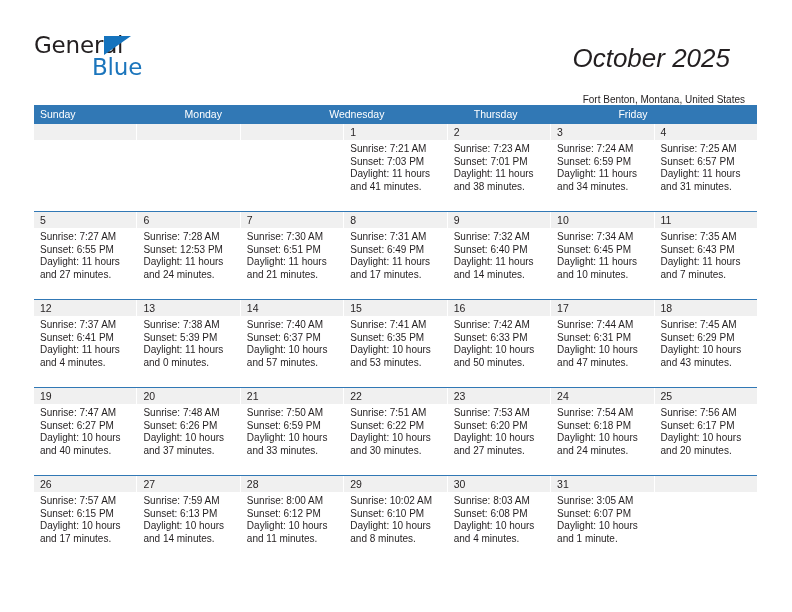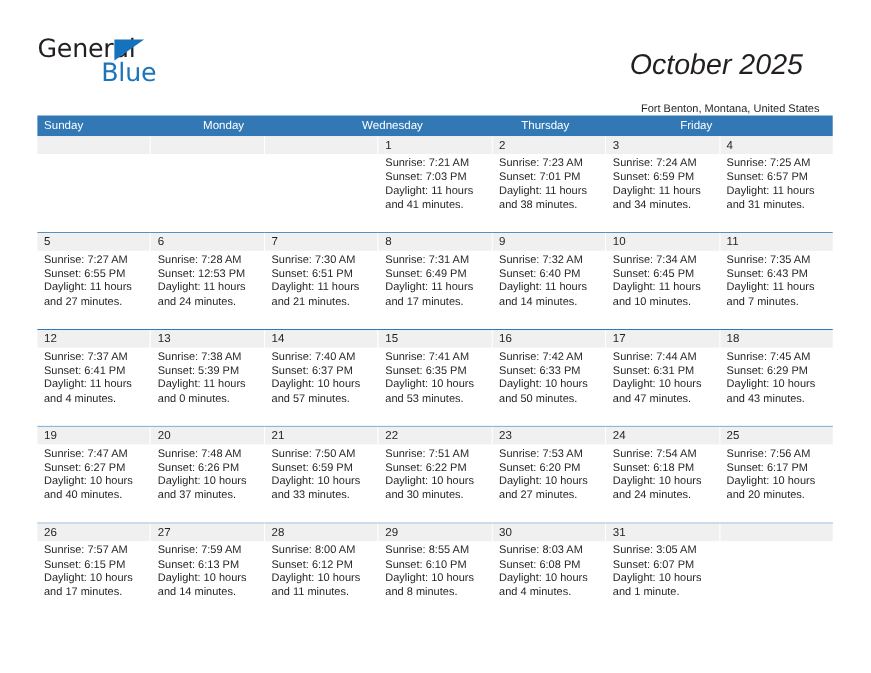--- a/index.html
+++ b/index.html
@@ -450,21 +450,21 @@
               <div class="day-body">
                 <div class="day-line">Sunrise: 8:00 AM</div>
                 <div class="day-line">Sunset: 6:12 PM</div>
                 <div class="day-line">Daylight: 10 hours</div>
                 <div class="day-line">and 11 minutes.</div>
               </div>
             </div>
             <div class="day">
               <div class="day-num">29</div>
               <div class="day-body">
-                <div class="day-line">Sunrise: 8:55 AM</div>
+                <div class="day-line">Sunrise: 10:02 AM</div>
                 <div class="day-line">Sunset: 6:10 PM</div>
                 <div class="day-line">Daylight: 10 hours</div>
                 <div class="day-line">and 8 minutes.</div>
               </div>
             </div>
             <div class="day">
               <div class="day-num">30</div>
               <div class="day-body">
                 <div class="day-line">Sunrise: 8:03 AM</div>
                 <div class="day-line">Sunset: 6:08 PM</div>

